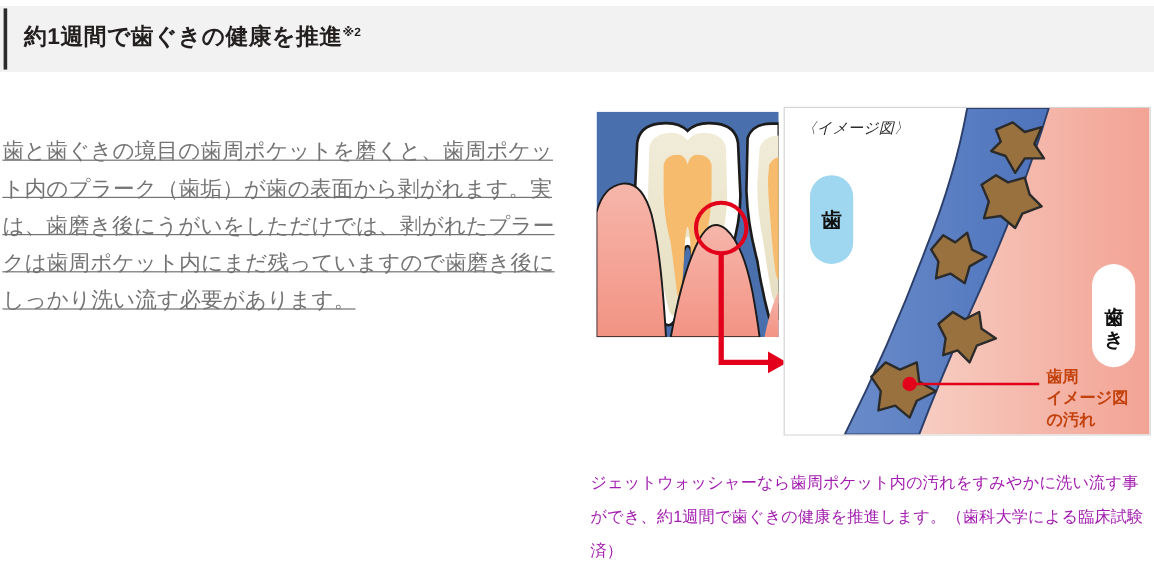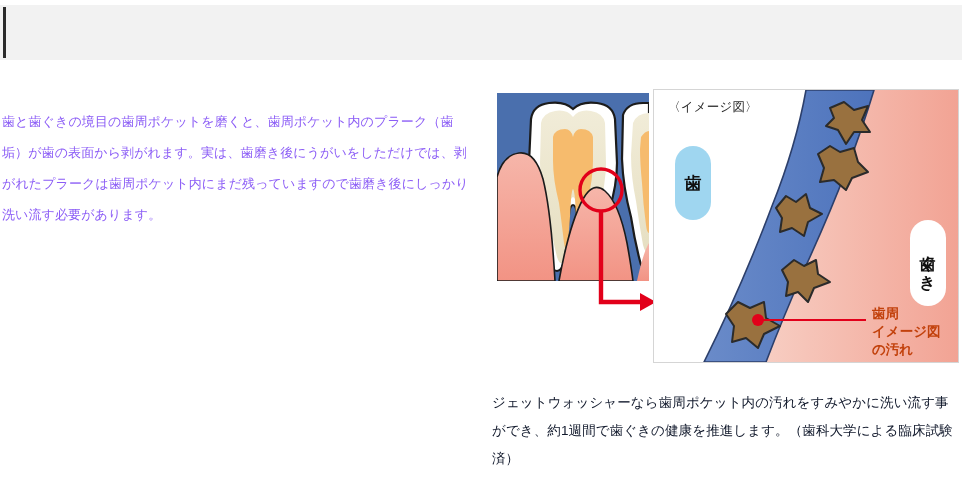--- a/index.html
+++ b/index.html
@@ -51,24 +51,25 @@
     vertical-align: super;
     letter-spacing: 0;
   }
 
   
   .body-copy {
     position: absolute;
     left: 2px;
     top: 93px;
     width: 468px;
-    font-size: 13px;
+    font-size: 18px;
     line-height: 31px;
-    color: #8b5cf6;
+    color: #737373;
     letter-spacing: 0.1px;
+    text-decoration: underline;
   }
 
   
   .figure-area {
     position: absolute;
     left: 490px;
     top: 85px;
     width: 472px;
     height: 290px;
   }
@@ -110,20 +111,21 @@
   .pocket-panel svg { display: block; }
 
   .panel-note {
     position: absolute;
     left: 14px;
     top: 9px;
     font-size: 12.5px;
     color: #2b2b2b;
     letter-spacing: 0.2px;
     white-space: nowrap;
+    font-style: italic;
   }
 
   .pill {
     position: absolute;
     display: flex;
     align-items: center;
     justify-content: center;
     font-weight: bold;
     color: #111111;
     text-align: center;
@@ -162,29 +164,32 @@
   }
 
   
   .figure-caption {
     position: absolute;
     left: 492px;
     top: 375px;
     width: 466px;
     font-size: 13.5px;
     line-height: 28px;
-    color: #0f172a;
+    color: #a21caf;
     letter-spacing: 0.1px;
   }
 </style>
 </head>
 <body>
 
 <div class="section-header">
   <div class="accent-bar"></div>
+  <div class="title">
+    <span>約1週間で歯ぐきの健康を推進</span><span class="sup">※2</span>
+  </div>
 </div>
 
 <p class="body-copy">歯と歯ぐきの境目の歯周ポケットを磨くと、歯周ポケット内のプラーク（歯垢）が歯の表面から剥がれます。実は、歯磨き後にうがいをしただけでは、剥がれたプラークは歯周ポケット内にまだ残っていますので歯磨き後にしっかり洗い流す必要があります。</p>
 
 <div class="figure-area">
 
   <div class="tooth-illustration">
     <svg width="152" height="188" viewBox="0 0 152 188">
       <defs>
         <linearGradient id="gumGrad" x1="0" y1="0" x2="0" y2="1">

